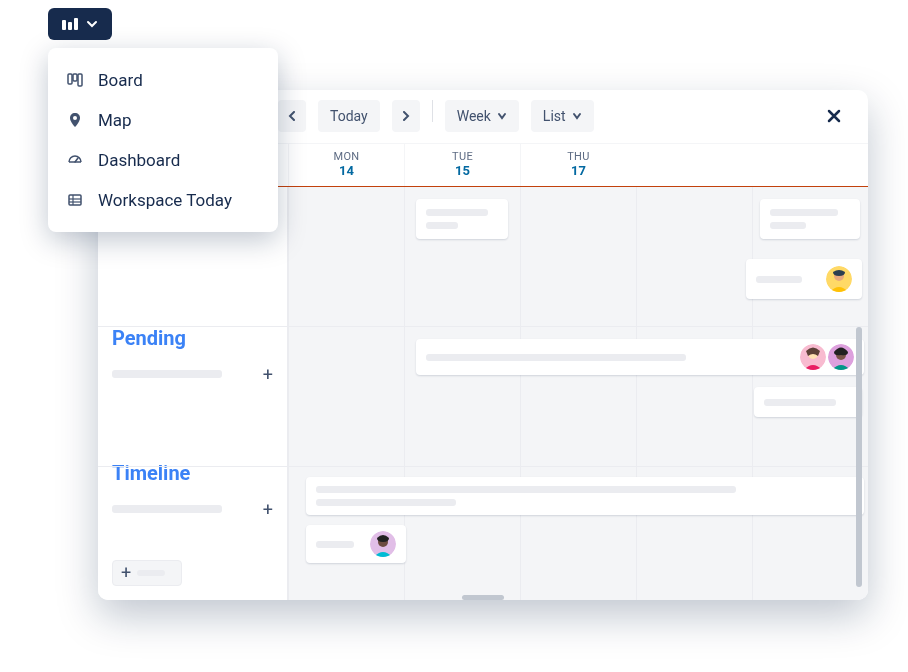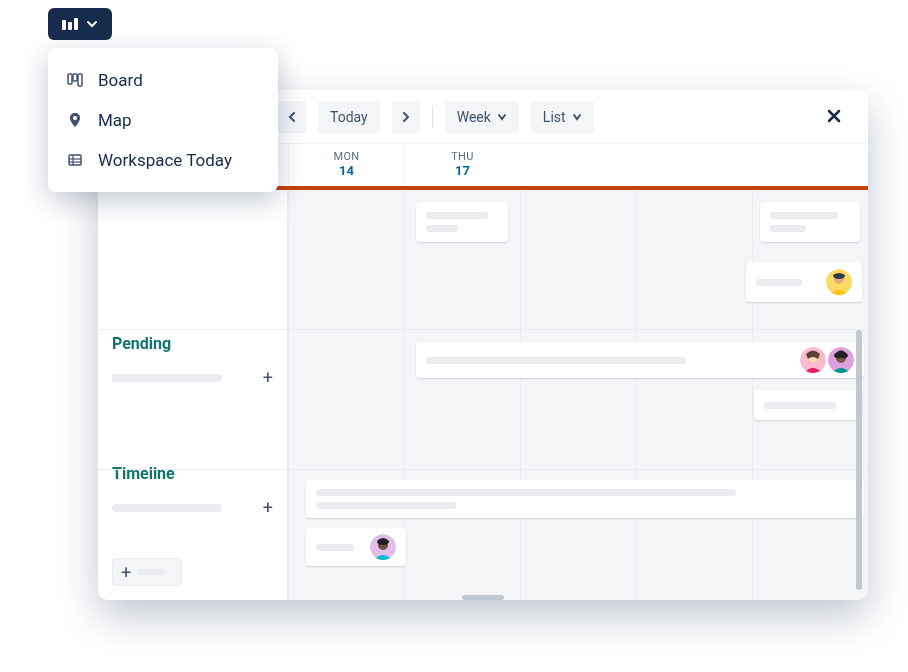--- a/index.html
+++ b/index.html
@@ -86,21 +86,20 @@
       background: white;
       border-radius: 10px;
       box-shadow: 0 16px 40px rgba(9,30,66,0.25);
       display: flex;
       flex-direction: column;
       overflow: hidden;
     }
     
     .toolbar {
       display: flex;
-      align-items: center;
       gap: 12px;
       padding: 10px 18px;
       border-bottom: 1px solid #F4F5F7;
     }
     .nav-btn, .today-btn, .pill-btn {
       background: #F4F5F7;
       border-radius: 4px;
       color: #42526E;
       display: flex;
       align-items: center;
@@ -122,21 +121,21 @@
       margin-left: auto;
       font-size: 22px;
       color: #172B4D;
       cursor: pointer;
       padding: 4px 8px;
     }
     
     .day-header {
       display: grid;
       grid-template-columns: 190px repeat(5, 1fr);
-      border-bottom: 4px solid #c2410c;
+      border-bottom: 1px solid #c2410c;
     }
     .day-col {
       text-align: center;
       padding: 6px 0 8px;
       border-left: 1px solid #F4F5F7;
     }
     .day-name { font-size: 11px; color: #5E6C84; letter-spacing: 0.4px; }
     .day-num { font-size: 13px; font-weight: 700; color: #0369a1; }
     
     .body-area {
@@ -150,23 +149,23 @@
       width: 190px;
       background: white;
       border-right: 1px solid #EBECF0;
       display: flex;
       flex-direction: column;
     }
     .group {
       padding: 16px 14px 12px;
     }
     .group-title {
-      font-size: 16px;
+      font-size: 20px;
       font-weight: 700;
-      color: #0f766e;
+      color: #3b82f6;
       margin-bottom: 14px;
     }
     .group-row {
       display: flex;
       align-items: center;
       gap: 8px;
     }
     .skel {
       background: #EBECF0;
       border-radius: 3px;
@@ -293,20 +292,30 @@
       <svg width="16" height="16" viewBox="0 0 16 16">
           <path d="M8 1 C5 1 3 3 3 6 C3 10 8 15 8 15 C8 15 13 10 13 6 C13 3 11 1 8 1 Z" fill="currentColor"></path>
           <circle cx="8" cy="6" r="2" fill="white"></circle>
         </svg>
     </span>
     <span>Map</span>
   </div>
   <div class="view-item">
     <span class="icon-slot">
       <svg width="16" height="16" viewBox="0 0 16 16">
+          <path d="M2 10 A6 6 0 0 1 14 10" fill="none" stroke="currentColor" stroke-width="1.5"></path>
+          <line x1="8" y1="10" x2="11" y2="6" stroke="currentColor" stroke-width="1.5" stroke-linecap="round"></line>
+          <line x1="2" y1="10" x2="14" y2="10" stroke="currentColor" stroke-width="1.5"></line>
+        </svg>
+    </span>
+    <span>Dashboard</span>
+  </div>
+  <div class="view-item">
+    <span class="icon-slot">
+      <svg width="16" height="16" viewBox="0 0 16 16">
           <rect x="2" y="3" width="12" height="10" rx="1" fill="none" stroke="currentColor" stroke-width="1.5"></rect>
           <line x1="2" y1="7" x2="14" y2="7" stroke="currentColor" stroke-width="1.2"></line>
           <line x1="2" y1="10" x2="14" y2="10" stroke="currentColor" stroke-width="1.2"></line>
           <line x1="6" y1="3" x2="6" y2="13" stroke="currentColor" stroke-width="1.2"></line>
         </svg>
     </span>
     <span>Workspace Today</span>
   </div>
 </div>
 
@@ -345,20 +354,24 @@
           <path d="M3 3 L13 13 M13 3 L3 13" stroke="#172B4D" stroke-width="2.5" stroke-linecap="round"></path>
         </svg>
     </div>
   </div>
 
   <div class="day-header">
     <div></div>
     <div class="day-col">
       <div class="day-name">MON</div>
       <div class="day-num">14</div>
+    </div>
+    <div class="day-col">
+      <div class="day-name">TUE</div>
+      <div class="day-num">15</div>
     </div>
     <div class="day-col">
       <div class="day-name">THU</div>
       <div class="day-num">17</div>
     </div>
   </div>
 
   <div class="body-area">
     <div class="sidebar">
       <div style="height:140px"></div>

